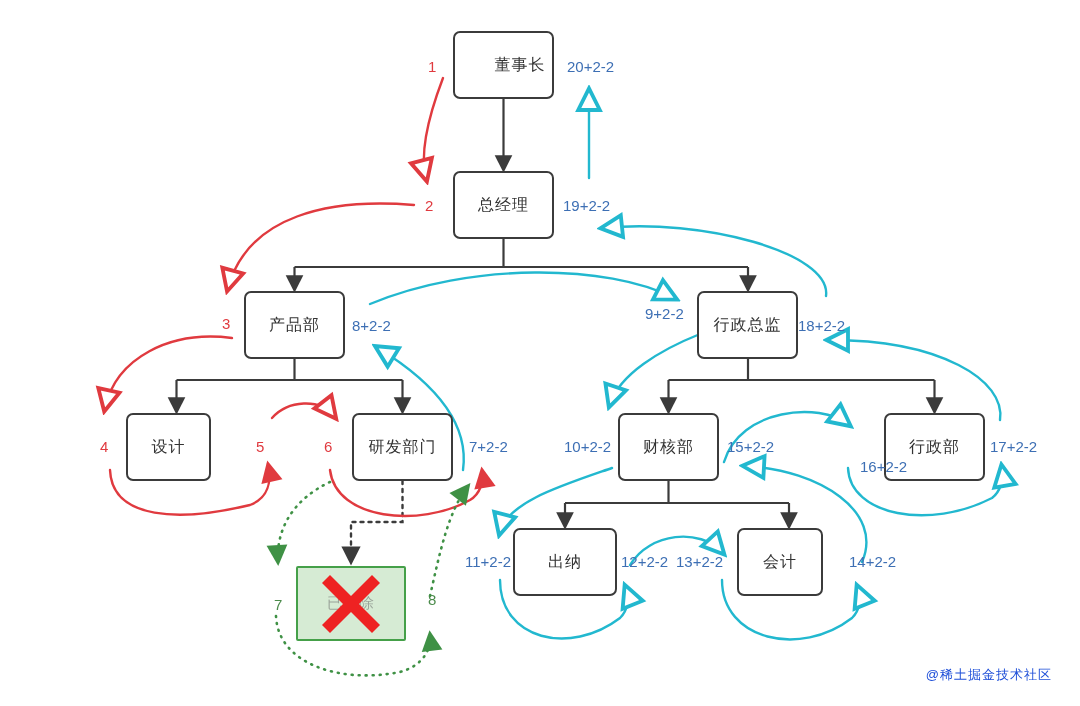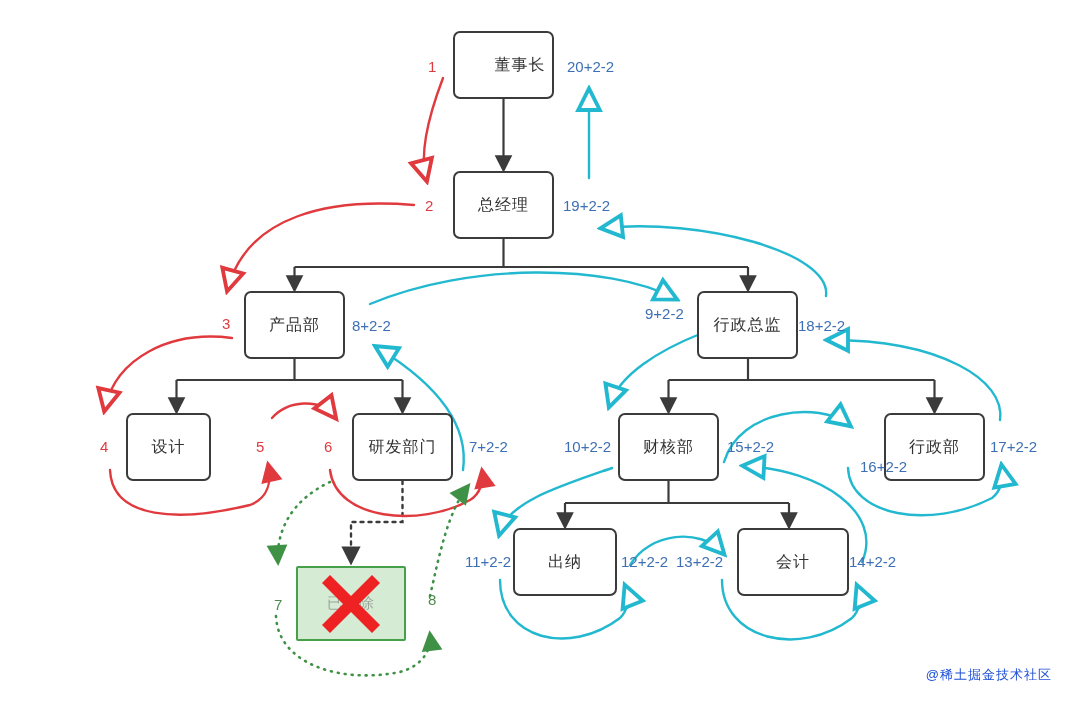--- a/index.html
+++ b/index.html
@@ -176,21 +176,21 @@
   </div>
 
   <div class="node" style="left:618px;top:413px;width:101px;height:68px;">
     <span>财核部</span>
   </div>
 
   <div class="node" style="left:513px;top:528px;width:104px;height:68px;">
     <span>出纳</span>
   </div>
 
-  <div class="node" style="left:737px;top:528px;width:112px;height:68px;">
+  <div class="node" style="left:737px;top:528px;width:86px;height:68px;">
     <span>会计</span>
   </div>
 
   <div class="node deleted" style="left:296px;top:566px;width:110px;height:75px;">
     <span style="font-size:15px;opacity:.55;">已删除</span>
     <span class="xmark">
       <svg width="74" height="74" viewBox="0 0 74 74" aria-hidden="true">
         <path d="M16,8 L37,29 L58,8 L66,16 L45,37 L66,58 L58,66 L37,45 L16,66 L8,58 L29,37 L8,16 Z" fill="#ee2222"></path>
       </svg>
     </span>

